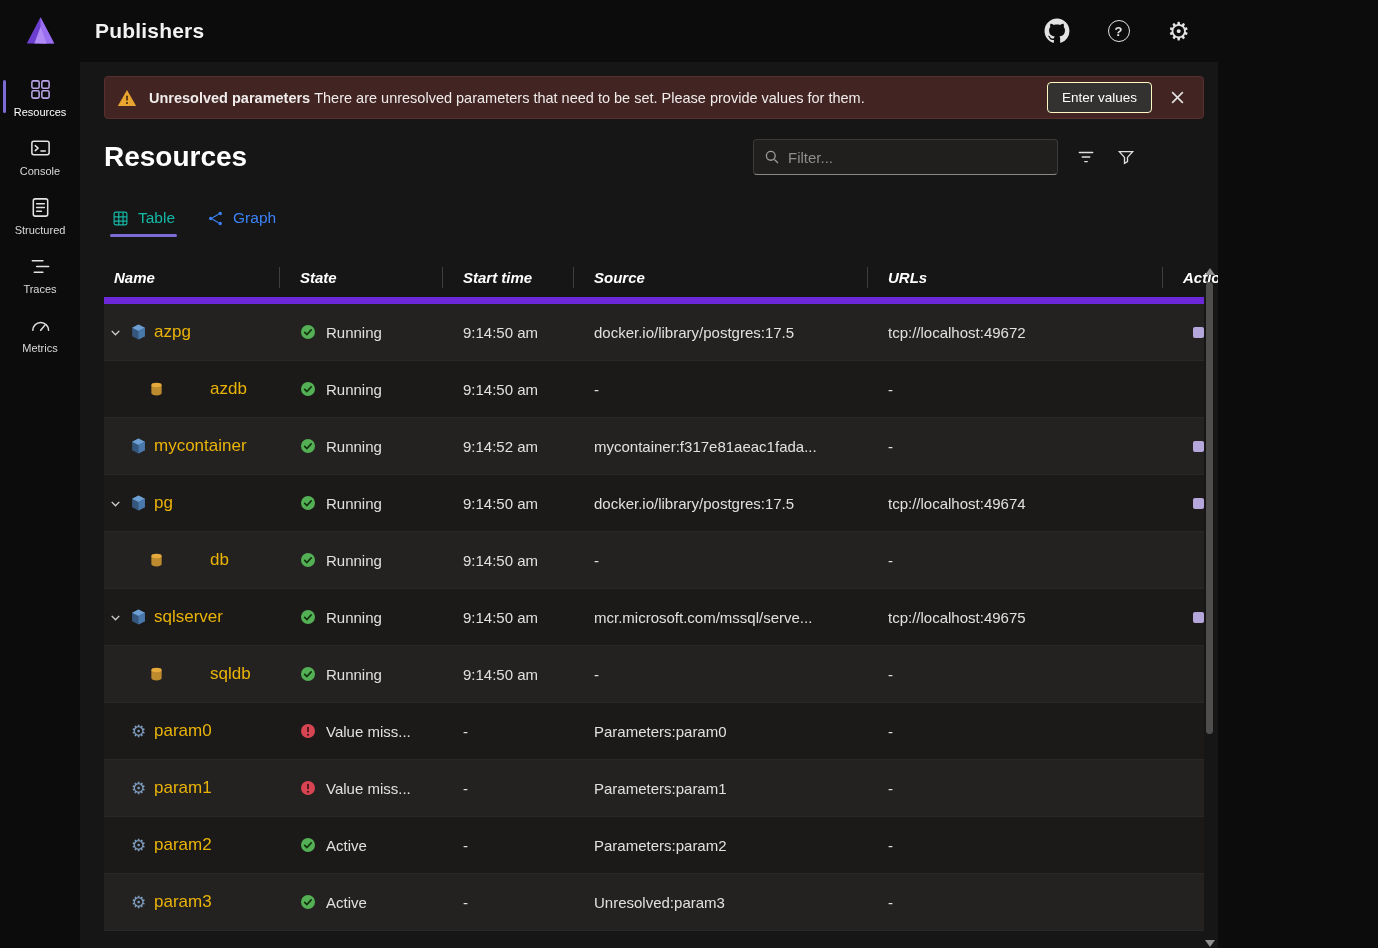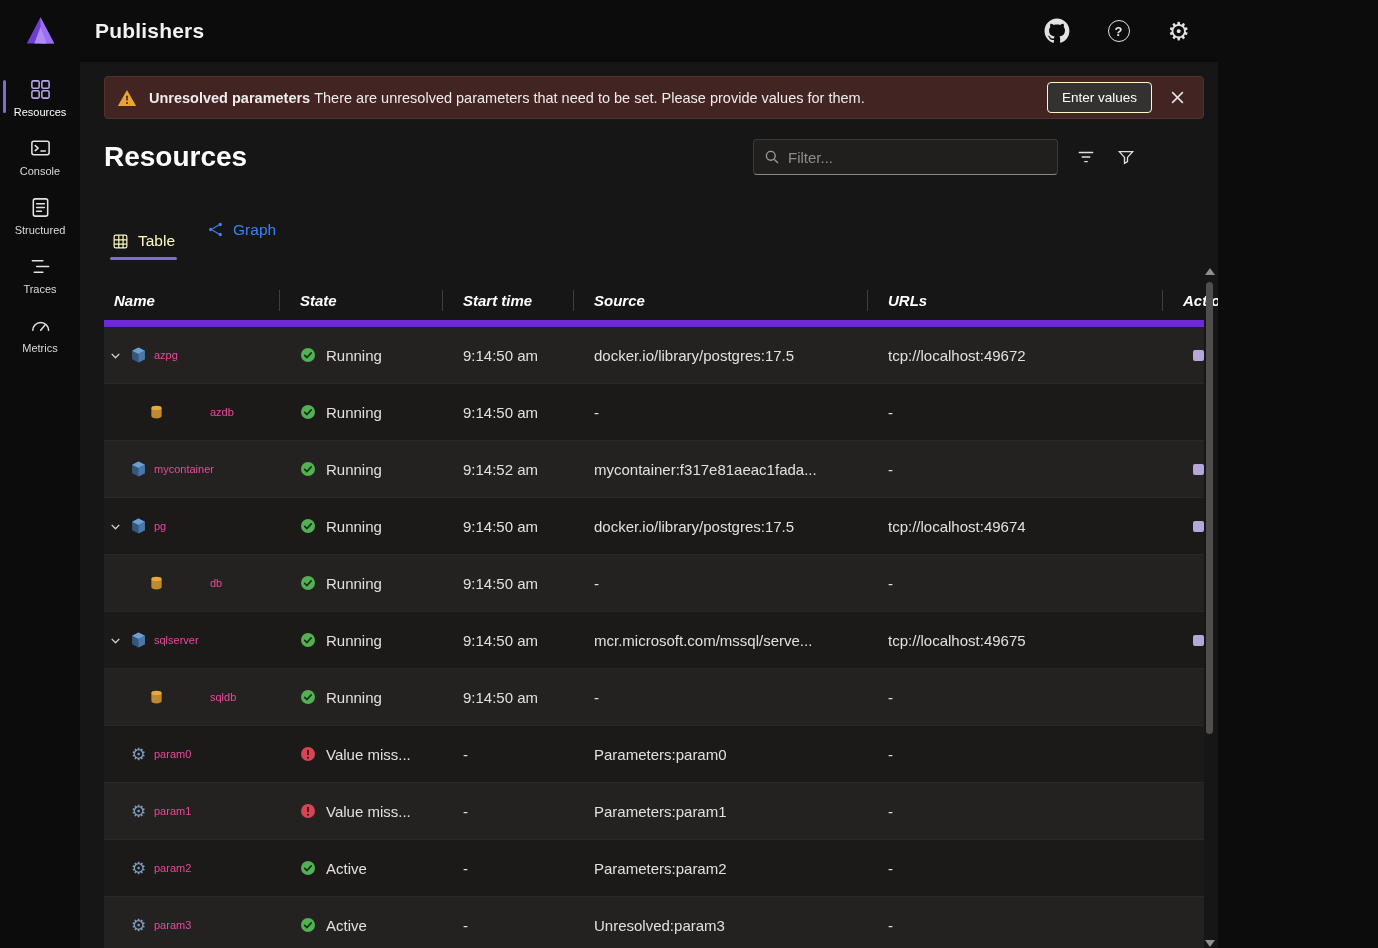--- a/index.html
+++ b/index.html
@@ -47,42 +47,42 @@
   .filter-input-wrap { width:305px; height:36px; background:#201f1e; border:1px solid #3b3a39;
     border-bottom:1px solid #8a8886; border-radius:4px; display:flex; align-items:center; padding:0 10px; gap:8px; }
   .filter-input-wrap input { background:transparent; border:none; outline:none; color:#22c55e; font-size:15px; width:100%;
     font-family:"Liberation Sans", sans-serif; }
   .filter-input-wrap input::placeholder { color:#8f8d8b; }
 
   
   .tabs { display:flex; gap:16px; margin-top:26px; }
   .tab { position:relative; display:flex; align-items:center; gap:9px; padding:8px 8px 13px; font-size:15.5px;
     color:#3b82f6; cursor:pointer; }
-  .tab.active { color:#fef9c3;margin-top:23px; }
+  .tab.active { color:#14b8a6; }
   .tab.active::after { content:""; position:absolute; left:6px; right:6px; bottom:3px; height:3px;
     border-radius:2px; background:#7f6bd6; }
 
   
   .table { margin-top:18px; }
   .thead, .row { display:grid; grid-template-columns:176px 163px 131px 294px 295px 1fr; }
   .thead { height:46px; align-items:center; border-bottom:7px solid #6d28d9;font-style:italic; }
   .th { font-size:15px; font-weight:700; color:#fff; padding-left:20px; position:relative; height:100%;
     display:flex; align-items:center; }
   .th:first-child { padding-left:10px; }
   .th:not(:last-child)::after { content:""; position:absolute; right:0; top:9px; bottom:9px; width:1px; background:#403f3e; }
 
   .row { height:57px; align-items:center; font-size:15px; border-bottom:1px solid #292827; cursor:pointer; }
   .row:nth-child(odd) { background:#242220; }
   .row:nth-child(even) { background:#1b1a19; }
   .cell { padding-left:20px; overflow:hidden; white-space:nowrap; text-overflow:ellipsis; color:#e2e0de; }
   .name-cell { display:flex; align-items:center; gap:6px; padding-left:4px; color:#fff; }
   .row.child .name-cell { padding-left:43px;gap:44px; }
   .chevron { width:15px; display:flex; justify-content:center; }
   .res-icon { width:19px; display:flex; justify-content:center; }
-  .res-name { font-size:11px; color:#ec4899; }
+  .res-name { font-size:17px; color:#eab308; }
   .gear-glyph { font-size:17px; color:#7d9bbd; line-height:1; }
   .state-cell { display:flex; align-items:center; gap:10px; padding-left:20px; overflow:hidden; white-space:nowrap; }
   .state-icon { display:flex; }
   .state-text { overflow:hidden; text-overflow:ellipsis;text-align:center; }
 
   .actions-cell { display:flex; align-items:center; gap:14px; padding-left:30px; }
   .action-btn { width:30px; height:30px; background:transparent; border:none; border-radius:4px; cursor:pointer;
     display:flex; align-items:center; justify-content:center; }
   .stop-square { width:11px; height:11px; background:#b5a6db; border-radius:2px; display:block; }
   .more-btn { margin-left:16px; }

